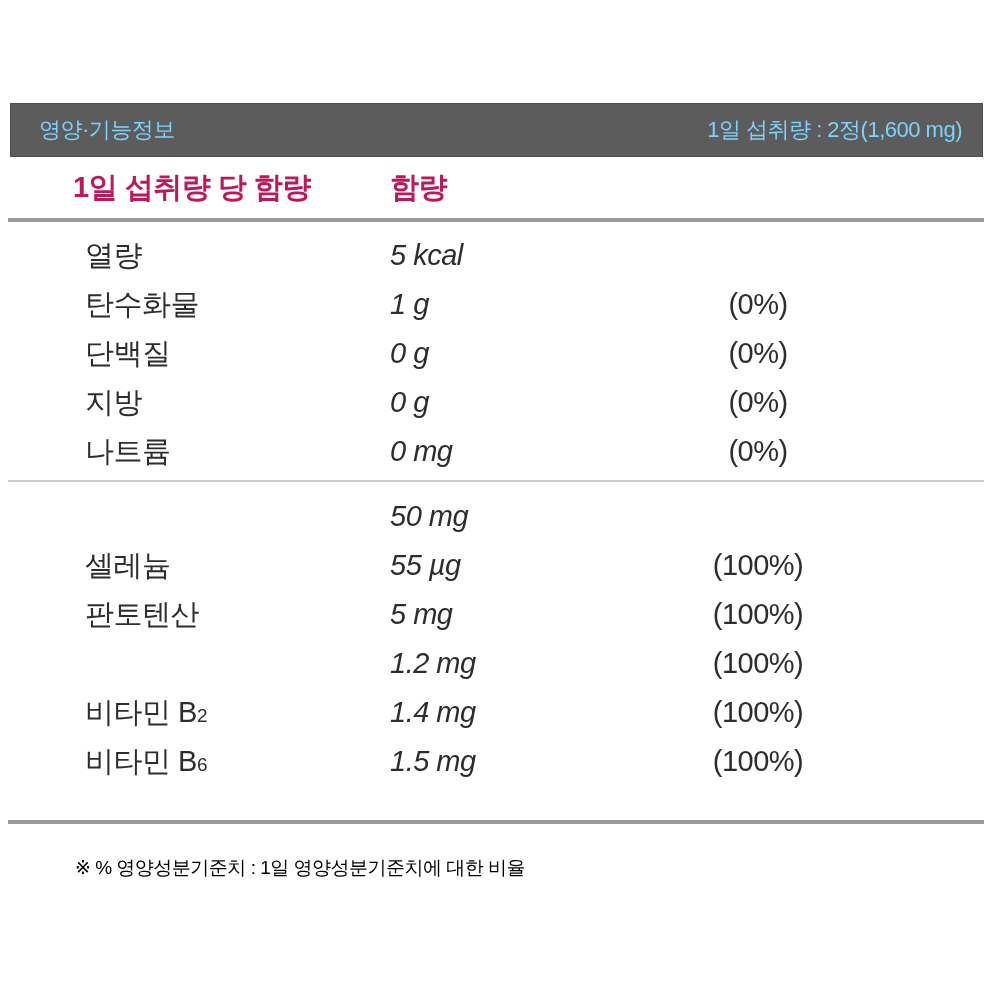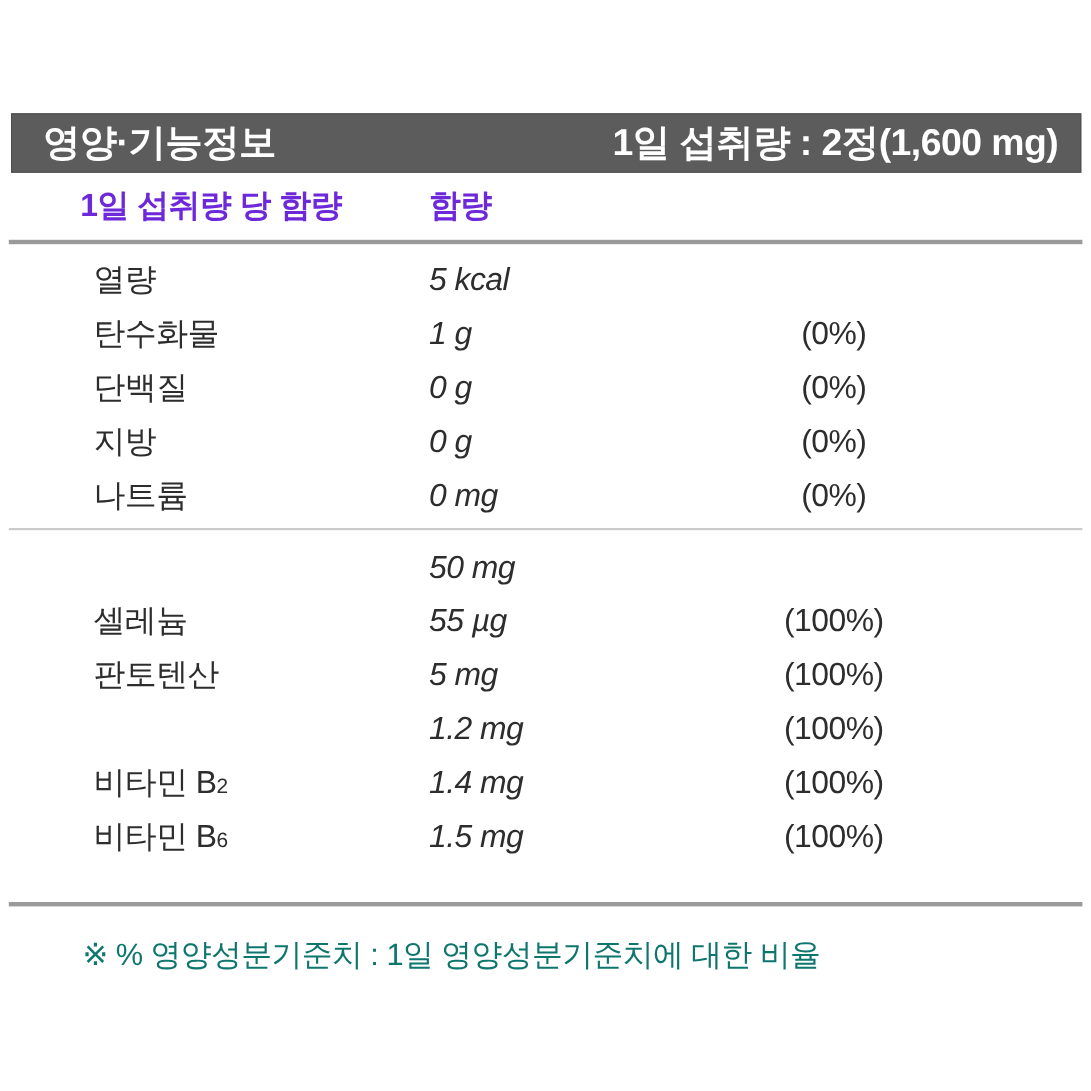--- a/index.html
+++ b/index.html
@@ -23,39 +23,39 @@
     height: 54px;
     background: #5c5c5c;
     border: 1px solid #4e4e4e;
     box-sizing: border-box;
     display: flex;
     align-items: center;
     justify-content: space-between;
     padding: 0 20px 0 28px;
   }
   .header-bar .bar-text {
-    color: #ffffff;
-    font-size: 34px;
-    font-weight: bold;
+    color: #7dd3fc;
+    font-size: 22px;
+    font-weight: normal;
     letter-spacing: -0.5px;
     white-space: nowrap;
   }
   .col-header-row {
     position: absolute;
     left: 0;
     top: 167px;
     width: 992px;
     height: 40px;
     line-height: 40px;
   }
   .col-header {
     position: absolute;
     font-size: 29px;
     font-weight: bold;
-    color: #6d28d9;
+    color: #be185d;
     letter-spacing: -0.5px;
     white-space: nowrap;
   }
   .col-header.c1 { left: 73px; }
   .col-header.c2 { left: 390px; }
   .rule {
     position: absolute;
     left: 8px;
     width: 976px;
   }
@@ -81,23 +81,23 @@
   .row .label   { position: absolute; left: 73px;  white-space: nowrap; margin-left: 12px; }
   .row .value   { position: absolute; left: 390px; white-space: nowrap; font-style: italic; }
   .row .percent { position: absolute; left: 688px; width: 140px; text-align: center; white-space: nowrap; }
   .row .sub { font-size: 19px; }
   .footnote {
     position: absolute;
     left: 75px;
     top: 846px;
     height: 44px;
     line-height: 44px;
-    font-size: 28px;
+    font-size: 19px;
     letter-spacing: -0.5px;
-    color: #0f766e;
+    color: #000000;
     white-space: nowrap;
   }
 </style>
 </head>
 <body>
 
 <div class="header-bar">
   <span class="bar-text">영양·기능정보</span>
   <span class="bar-text">1일 섭취량 : 2정(1,600 mg)</span>
 </div>

